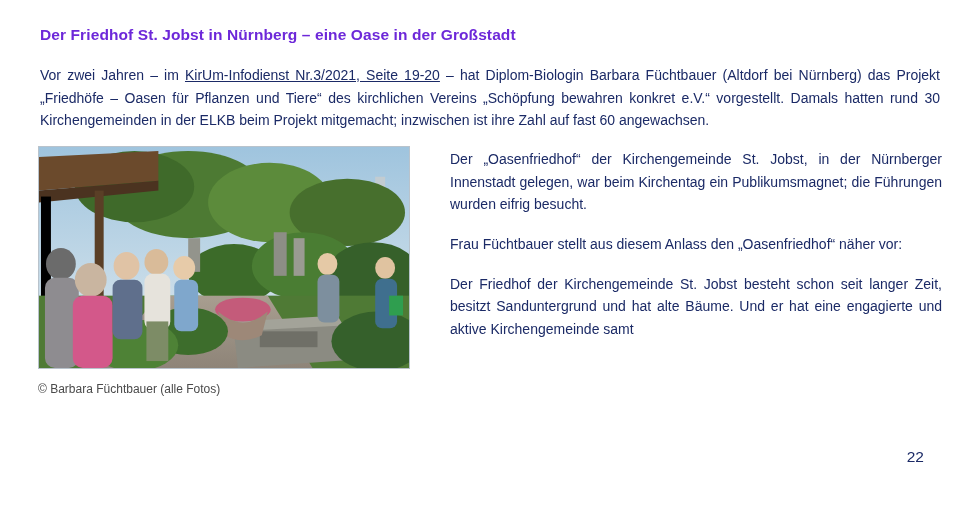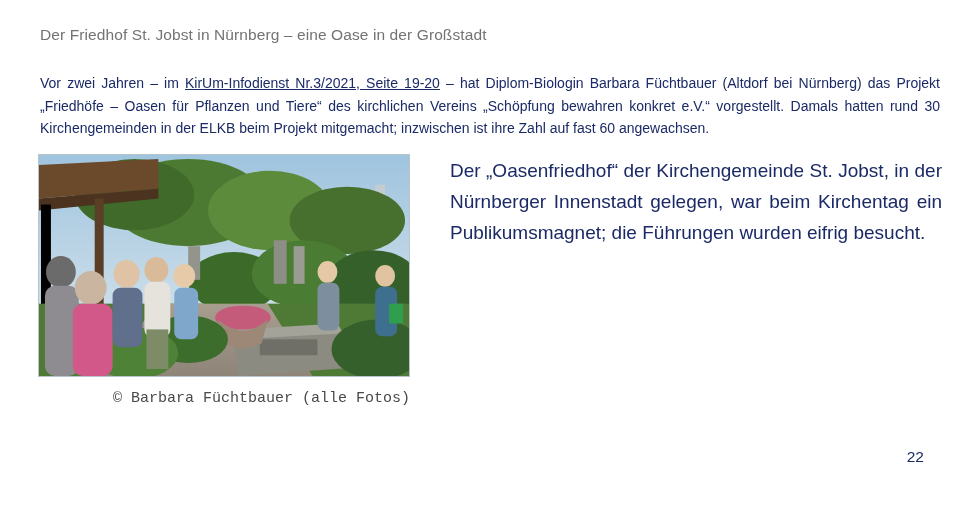--- a/index.html
+++ b/index.html
@@ -16,24 +16,24 @@
   }
   .page {
     position: relative;
     width: 980px;
     height: 506px;
     box-sizing: border-box;
     padding: 26px 38px 0 38px;
   }
   .headline {
     font-size: 15.5px;
-    font-weight: normal;
-    color: #737373;
+    font-weight: bold;
+    color: #6d28d9;
     letter-spacing: 0.1px;
-    margin: 0 0 28px 2px;
+    margin: 0 0 20px 2px;
   }
   .intro {
     font-size: 14px;
     line-height: 1.62;
     color: #1b2a66;
     text-align: justify;
     margin: 0 0 14px 2px;
     width: 900px;
   }
   .link {
@@ -61,34 +61,33 @@
     box-sizing: border-box;
     background: #6a8a52;
   }
   .photo svg {
     display: block;
     width: 100%;
     height: 100%;
   }
   .caption {
     margin-top: 13px;
-    font-size: 15px;
+    font-size: 12px;
     color: #4a4a4a;
-    text-align: right;
+    text-align: left;
     width: 372px;
-    font-family: Liberation Mono, monospace;
   }
   .right-col {
     flex: 1 1 auto;
     padding-left: 34px;
     padding-top: 2px;
     box-sizing: border-box;
   }
   .right-col p {
-    font-size: 19px;
+    font-size: 14px;
     line-height: 1.62;
     color: #1b2a66;
     text-align: justify;
     margin: 0 0 17px 0;
   }
   .right-col p.last {
     margin-bottom: 0;
   }
   .page-number {
     position: absolute;
@@ -183,18 +182,20 @@
             <rect x="338" y="133" width="22" height="50" rx="7" fill="#3f6f8e"></rect>
             <rect x="352" y="150" width="14" height="20" fill="#2f9e4f"></rect>
           </g>
         </svg>
       </div>
       <div class="caption">© Barbara Füchtbauer (alle Fotos)</div>
     </div>
 
     <div class="right-col">
       <p>Der „Oasenfriedhof“ der Kirchengemeinde St. Jobst, in der Nürnberger Innenstadt gelegen, war beim Kirchentag ein Publikumsmagnet; die Führungen wurden eifrig besucht.</p>
+      <p>Frau Füchtbauer stellt aus diesem Anlass den „Oasenfriedhof“ näher vor:</p>
+      <p class="last">Der Friedhof der Kirchengemeinde St. Jobst besteht schon seit langer Zeit, besitzt Sanduntergrund und hat alte Bäume. Und er hat eine engagierte und aktive Kirchengemeinde samt</p>
     </div>
 
   </div>
 
   <div class="page-number">22</div>
 </div>
 
 </body></html>

